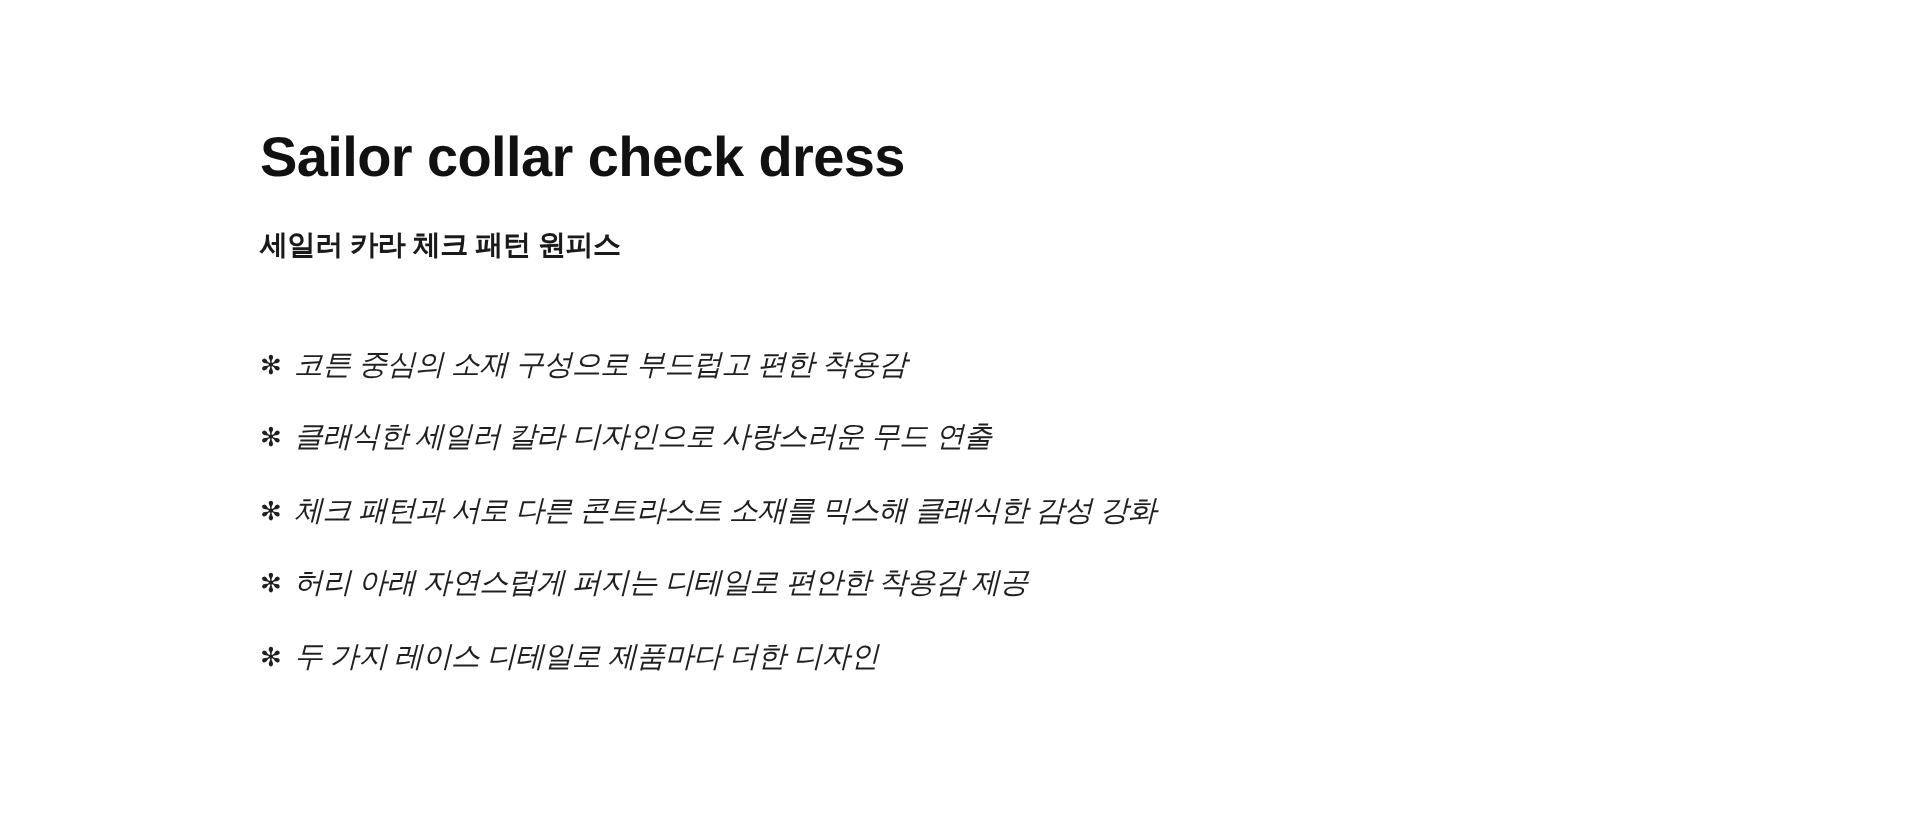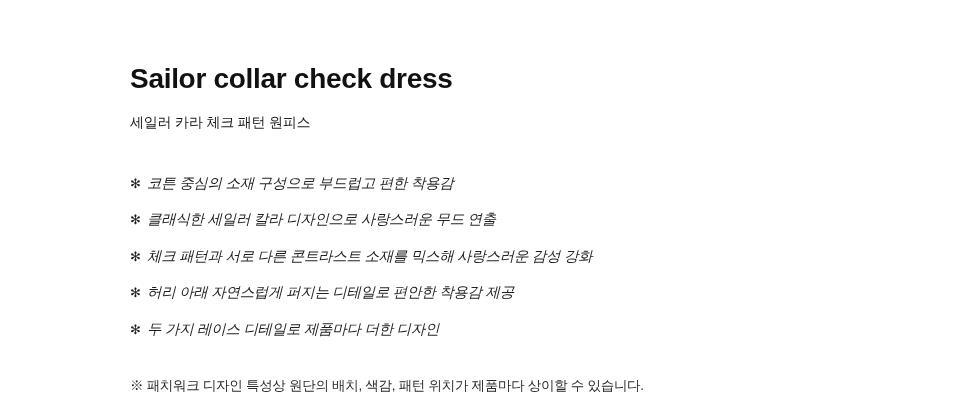--- a/index.html
+++ b/index.html
@@ -24,21 +24,21 @@
   .title {
     font-size: 28px;
     font-weight: bold;
     letter-spacing: -0.3px;
     line-height: 1.2;
     color: #111111;
     margin: 0 0 0 0;
   }
   .subtitle {
     font-size: 14px;
-    font-weight: normal;
+    font-weight: bold;
     color: #1a1a1a;
     letter-spacing: -0.2px;
     margin: 18px 0 0 0;
   }
   .feature-list {
     list-style: none;
     margin: 42px 0 0 0;
     padding: 0;
   }
   .feature-list li {
@@ -81,27 +81,26 @@
     <li>
       <span class="bullet">✻</span>
       <span class="feature-text">코튼 중심의 소재 구성으로 부드럽고 편한 착용감</span>
     </li>
     <li>
       <span class="bullet">✻</span>
       <span class="feature-text">클래식한 세일러 칼라 디자인으로 사랑스러운 무드 연출</span>
     </li>
     <li>
       <span class="bullet">✻</span>
-      <span class="feature-text">체크 패턴과 서로 다른 콘트라스트 소재를 믹스해 사랑스러운 감성 강화</span>
+      <span class="feature-text">체크 패턴과 서로 다른 콘트라스트 소재를 믹스해 클래식한 감성 강화</span>
     </li>
     <li>
       <span class="bullet">✻</span>
       <span class="feature-text">허리 아래 자연스럽게 퍼지는 디테일로 편안한 착용감 제공</span>
     </li>
     <li>
       <span class="bullet">✻</span>
       <span class="feature-text">두 가지 레이스 디테일로 제품마다 더한 디자인</span>
     </li>
   </ul>
 
-  <p class="note">※ 패치워크 디자인 특성상 원단의 배치, 색감, 패턴 위치가 제품마다 상이할 수 있습니다.</p>
 
 </div>
 
 </body></html>

